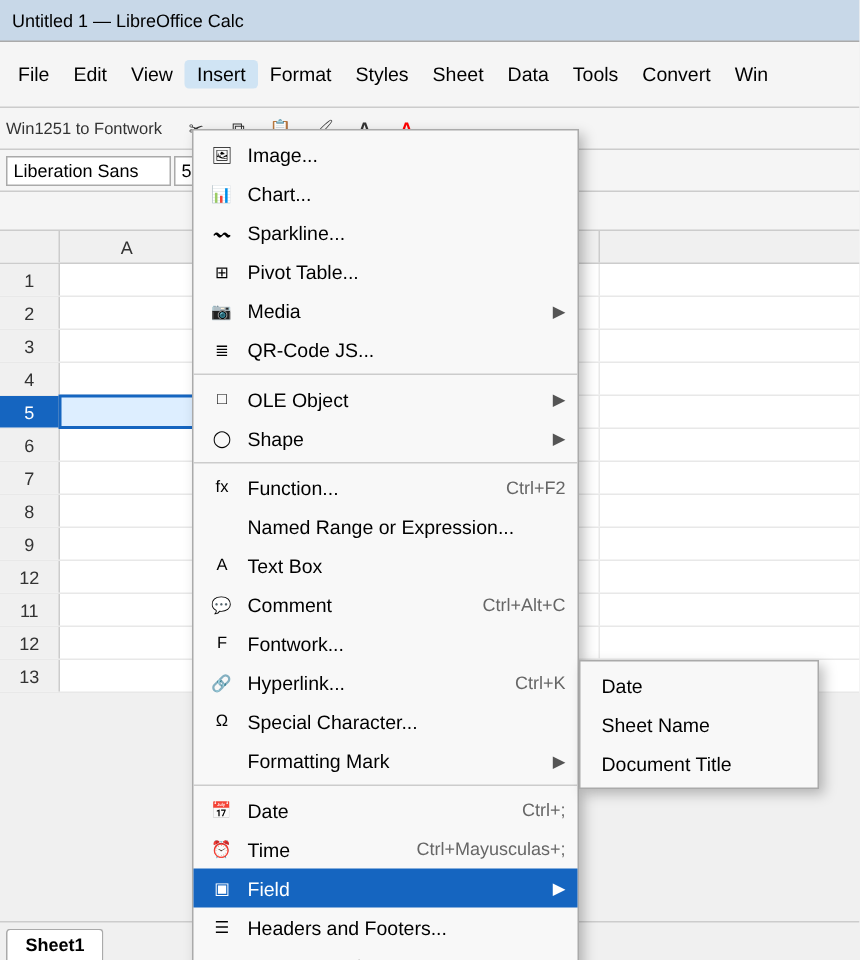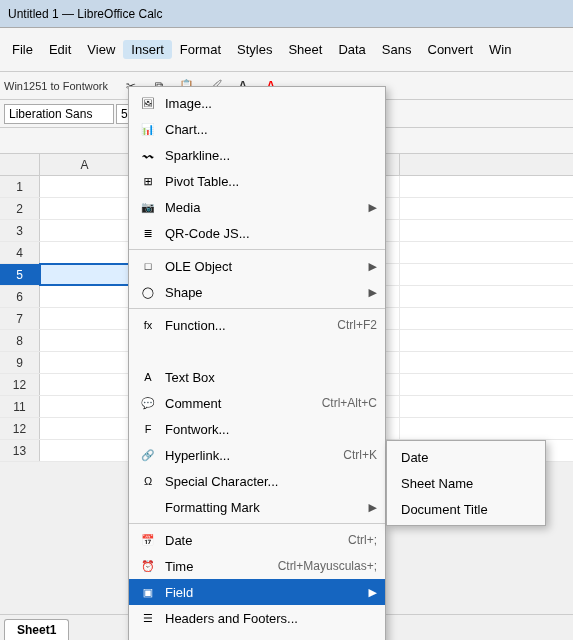--- a/index.html
+++ b/index.html
@@ -280,21 +280,21 @@
 
 <div class="menu-bar">
   <span class="menu-item">File</span>
   <span class="menu-item">Edit</span>
   <span class="menu-item">View</span>
   <span class="menu-item active">Insert</span>
   <span class="menu-item">Format</span>
   <span class="menu-item">Styles</span>
   <span class="menu-item">Sheet</span>
   <span class="menu-item">Data</span>
-  <span class="menu-item">Sans</span>
+  <span class="menu-item">Tools</span>
   <span class="menu-item">Convert</span>
   <span class="menu-item">Win</span>
 </div>
 
 <div class="toolbar" style="background:#f5f5f5; border-bottom:1px solid #ccc; height:28px; padding:0 4px; display:flex; align-items:center; gap:2px;">
   <span style="font-size:11px; color:#333; margin-right:8px;">Win1251 to Fontwork</span>
   <button class="toolbar-btn" title="Cut">✂</button>
   <button class="toolbar-btn" title="Copy">⧉</button>
   <button class="toolbar-btn" title="Paste">📋</button>
   <button class="toolbar-btn">🖌</button>
@@ -466,20 +466,21 @@
       <span class="arrow">▶</span>
     </div>
     <div class="dropdown-separator"></div>
     <div class="dropdown-item">
       <span class="icon">fx</span>
       <span class="label">Function...</span>
       <span class="shortcut">Ctrl+F2</span>
     </div>
     <div class="dropdown-item">
       <span class="icon"></span>
+      <span class="label">Named Range or Expression...</span>
     </div>
     <div class="dropdown-item">
       <span class="icon">A</span>
       <span class="label">Text Box</span>
     </div>
     <div class="dropdown-item">
       <span class="icon">💬</span>
       <span class="label">Comment</span>
       <span class="shortcut">Ctrl+Alt+C</span>
     </div>

